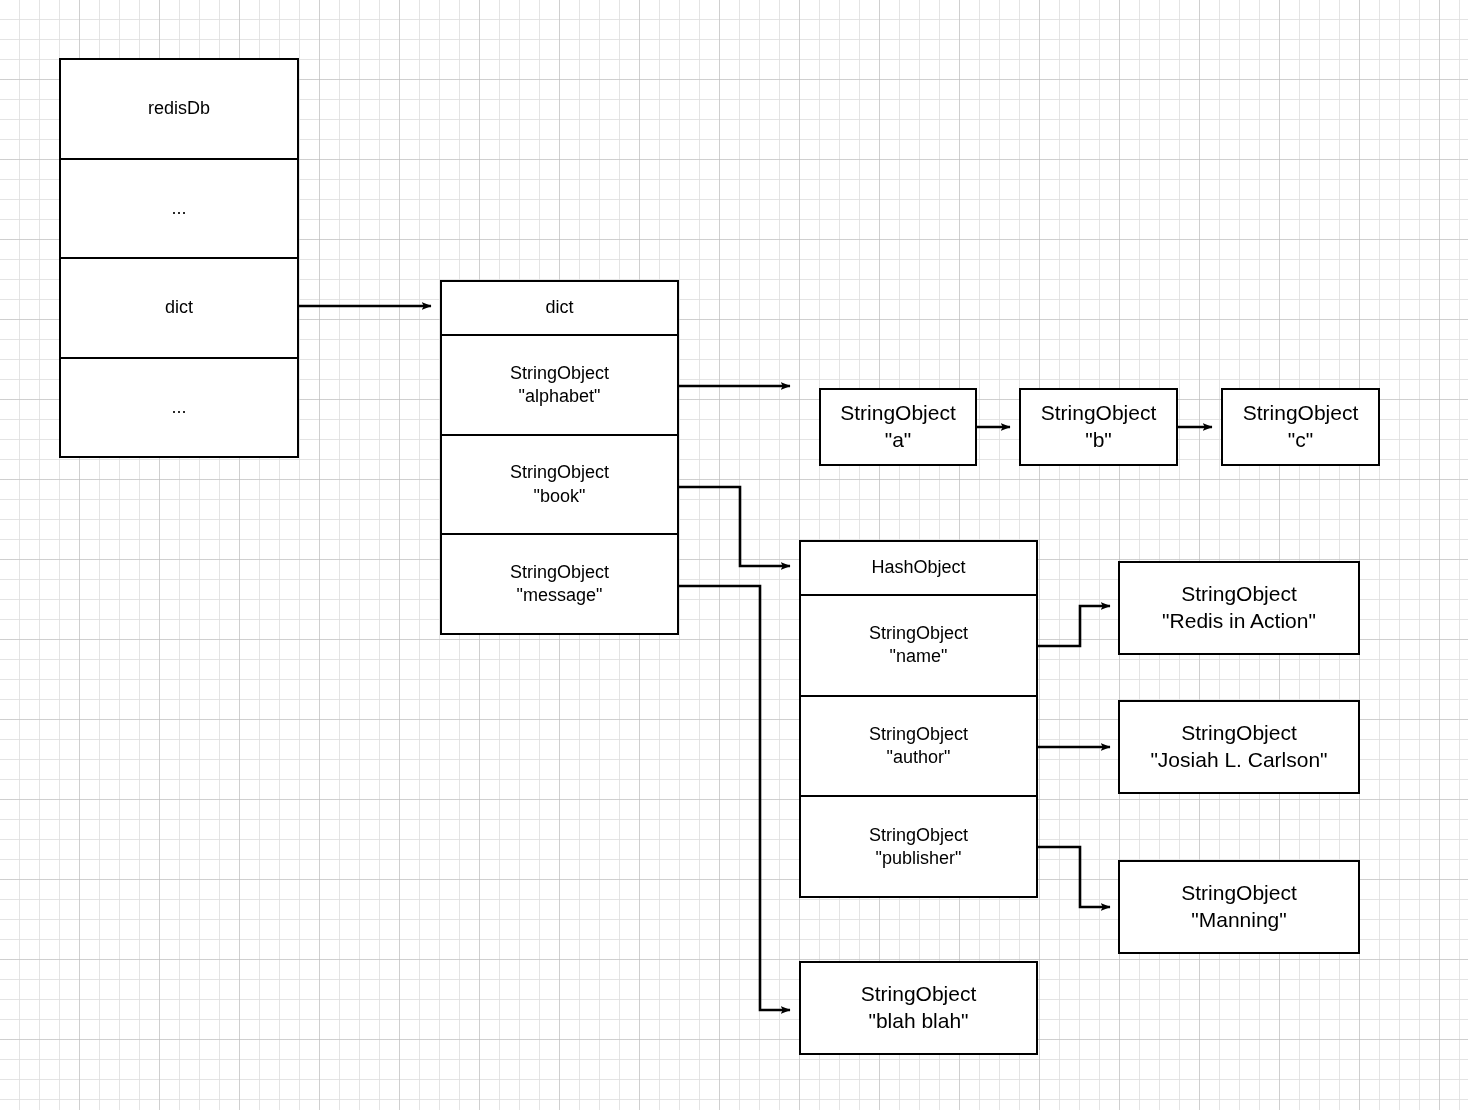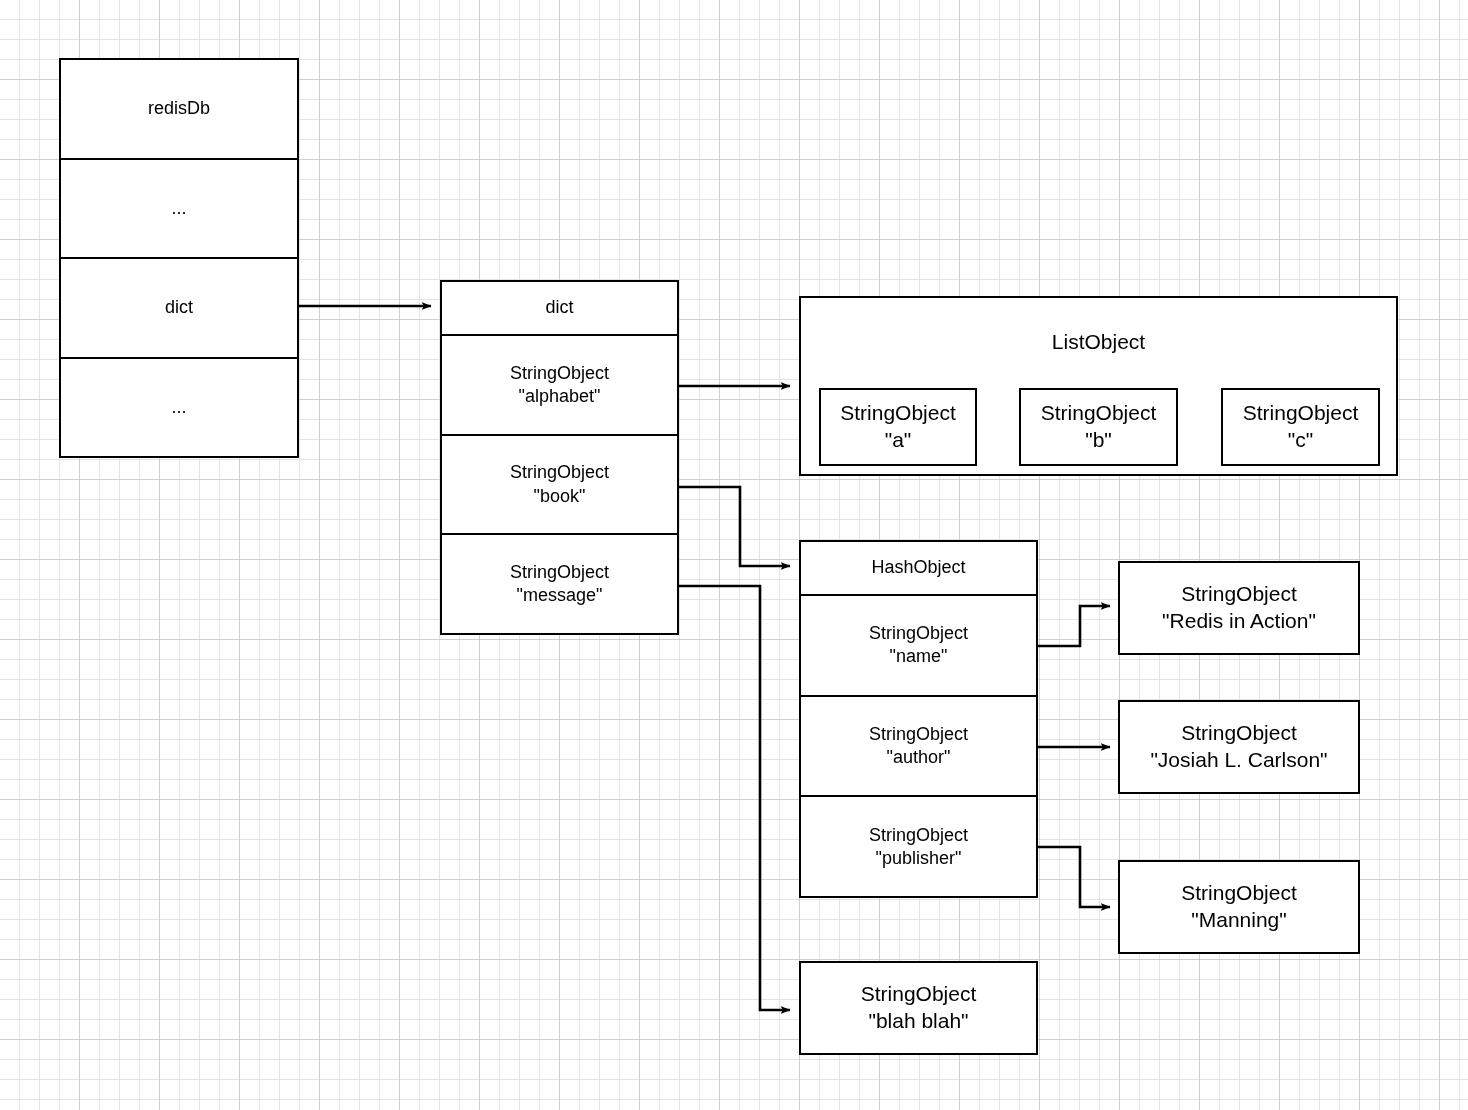--- a/index.html
+++ b/index.html
@@ -129,23 +129,20 @@
   <div class="stack" style="left:440px; top:280px; width:239px; height:355px;">
     <div class="cell" style="flex:0 0 52px;">dict</div>
     <div class="cell" style="flex:1 1 0;">StringObject
 "alphabet"</div>
     <div class="cell" style="flex:1 1 0;">StringObject
 "book"</div>
     <div class="cell" style="flex:1 1 0;">StringObject
 "message"</div>
   </div>
 
-  <div class="node" style="left:799px; top:296px; width:599px; height:180px;">
-    <div class="container-title">ListObject</div>
-  </div>
   <div class="node plain" style="left:819px; top:388px; width:158px; height:78px;">StringObject
 "a"</div>
   <div class="node plain" style="left:1019px; top:388px; width:159px; height:78px;">StringObject
 "b"</div>
   <div class="node plain" style="left:1221px; top:388px; width:159px; height:78px;">StringObject
 "c"</div>
 
   <div class="stack" style="left:799px; top:540px; width:239px; height:358px;">
     <div class="cell" style="flex:0 0 52px;border-radius:20px;">HashObject</div>
     <div class="cell" style="flex:1 1 0;">StringObject

